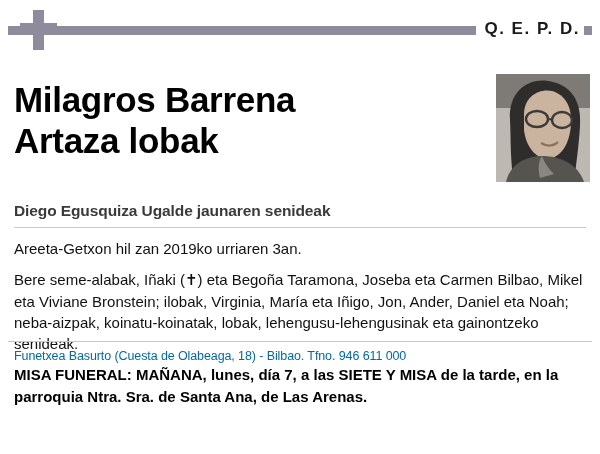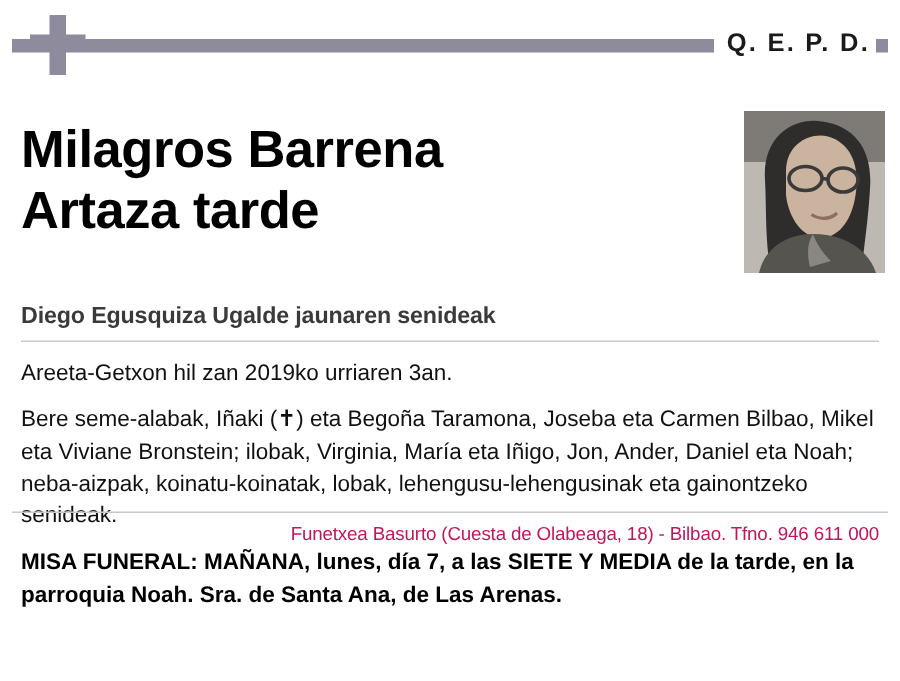--- a/index.html
+++ b/index.html
@@ -126,43 +126,42 @@
     left: 0; right: 0; bottom: 0;
   }
   .footer-rule {
     margin: 0 8px;
     height: 1px;
     background: #c9c9c9;
   }
   .footer {
     padding: 7px 14px 9px 14px;
     font-size: 12.5px;
-    color: #be185d;
+    color: #0369a1;
     letter-spacing: -0.1px;
-    text-align: right;
   }
 </style>
 </head>
 <body>
 
 <div class="obituary">
 
   <div class="top-band">
     <div class="top-rule"></div>
     <div class="cross">
       <div class="v"></div>
       <div class="h"></div>
     </div>
     <div class="qepd">Q. E. P. D.</div>
   </div>
 
   <div class="name-row">
     <div class="name">
       <span>Milagros Barrena</span><br>
-      <span>Artaza tarde</span>
+      <span>Artaza lobak</span>
     </div>
     <div class="photo">
       <svg width="94" height="108" viewBox="0 0 94 108">
         <rect x="0" y="0" width="94" height="108" fill="#bdb9b2"></rect>
         <rect x="0" y="0" width="94" height="34" fill="#7e7b76"></rect>
 
         <path d="M14 46 C12 16 34 4 52 7 C74 10 86 26 84 52 C83 70 80 92 78 108 L18 108 C14 88 15 64 14 46 Z" fill="#2f2d2c"></path>
 
         <path d="M28 40 C28 22 44 14 56 17 C70 21 76 34 75 50 C74 66 68 80 56 84 C42 88 30 74 28 56 Z" fill="#cbb49f"></path>
 
@@ -176,21 +175,21 @@
         <path d="M46 82 C50 92 54 96 58 100 L44 104 C42 96 42 88 46 82 Z" fill="#8a8782"></path>
       </svg>
     </div>
   </div>
 
   <div class="content">
     <div class="spouse">Diego Egusquiza Ugalde jaunaren senideak</div>
     <div class="spouse-rule"></div>
     <p class="para">Areeta-Getxon hil zan 2019ko urriaren 3an.</p>
     <p class="para relatives">Bere seme-alabak, Iñaki (✝) eta Begoña Taramona, Joseba eta Carmen Bilbao, Mikel eta Viviane Bronstein; ilobak, Virginia, María eta Iñigo, Jon, Ander, Daniel eta Noah; neba-aizpak, koinatu-koinatak, lobak,  lehengusu-lehengusinak eta gainontzeko senideak.</p>
-    <p class="funeral">MISA FUNERAL: MAÑANA, lunes, día 7, a las SIETE Y MEDIA de la tarde, en la parroquia Noah. Sra. de Santa Ana, de Las Arenas.</p>
+    <p class="funeral">MISA FUNERAL: MAÑANA, lunes, día 7, a las SIETE Y MISA de la tarde, en la parroquia Ntra. Sra. de Santa Ana, de Las Arenas.</p>
   </div>
 
   <div class="footer-wrap">
     <div class="footer-rule"></div>
     <div class="footer">Funetxea Basurto (Cuesta de Olabeaga, 18) - Bilbao. Tfno. 946 611 000</div>
   </div>
 
 </div>
 
 </body></html>

